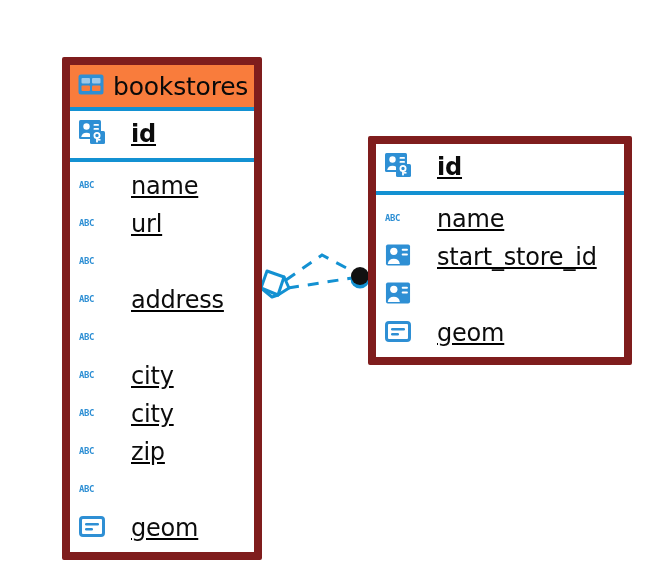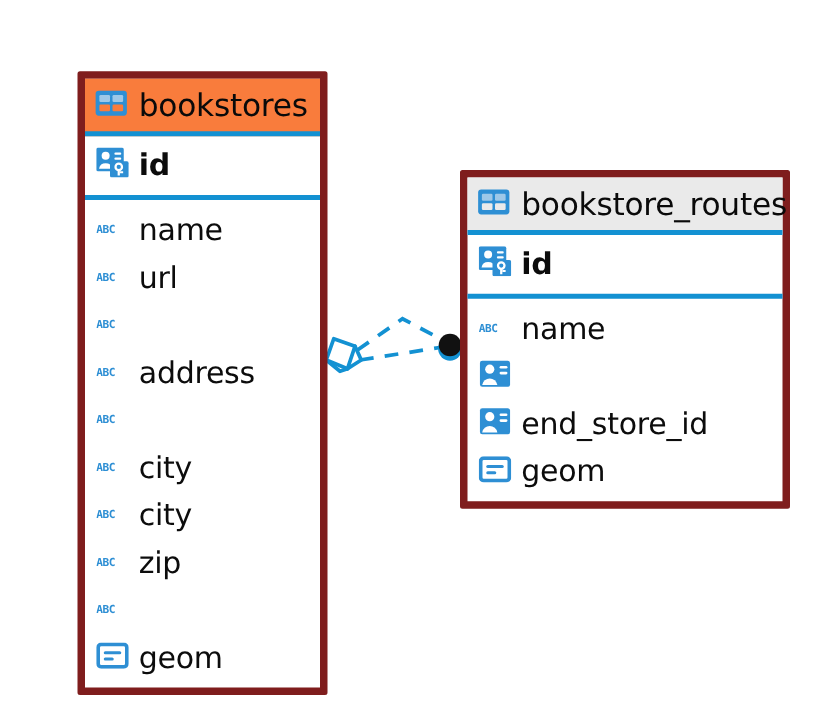--- a/index.html
+++ b/index.html
@@ -21,21 +21,21 @@
     inset: 0;
     width: 654px;
     height: 570px;
   }
 
   
   .entity {
     position: absolute;
     box-sizing: border-box;
     background: #ffffff;
-    border: 6px solid #7f1d1d;
+    border: 8px solid #7f1d1d;
     border-radius: 2px;
   }
 
   .entity-header {
     display: flex;
     align-items: center;
     box-sizing: border-box;
     height: 46px;
     padding: 0 8px;
     gap: 9px;
@@ -57,23 +57,24 @@
     border-bottom: 4px solid #1391D2;
     padding: 4px 0 5px 0;
   }
   .fields-section {
     padding: 5px 12px 5px 0;
   }
 
   .field {
     display: flex;
     align-items: center;
-    gap: 8px;
+    gap: 26px;
     padding: 0 9px;
     height: 38px;
+    text-decoration: underline;
   }
   .field-label {
     font-size: 24px;
     line-height: 24px;
     color: #0c0c0c;
     white-space: nowrap;
     letter-spacing: -0.2px;
   }
   .field-label.bold { font-weight: bold; }
 
@@ -238,32 +239,20 @@
           </svg>
         </span>
         <span class="field-label">geom</span>
       </div>
 
     </div>
   </div>
 
   <div class="entity" style="left:368px; top:136px; width:264px;">
 
-    <div class="entity-header grey">
-      <span class="icon">
-        <svg width="26" height="21" viewBox="0 0 26 21" xmlns="http://www.w3.org/2000/svg">
-          <rect x="0.5" y="0.5" width="25" height="20" rx="2.5" fill="#2E8FD4"></rect>
-          <rect x="3.5" y="4" width="8.5" height="5.5" rx="1" fill="#9DC8E8"></rect>
-          <rect x="14" y="4" width="8.5" height="5.5" rx="1" fill="#9DC8E8"></rect>
-          <rect x="3.5" y="11.5" width="8.5" height="5.5" rx="1" fill="#EAEAEA"></rect>
-          <rect x="14" y="11.5" width="8.5" height="5.5" rx="1" fill="#EAEAEA"></rect>
-        </svg>
-      </span>
-      <span class="entity-title">bookstore_routes</span>
-    </div>
 
     <div class="pk-section">
       <div class="field">
         <span class="icon">
           <svg width="26" height="24" viewBox="0 0 26 24" xmlns="http://www.w3.org/2000/svg">
             <rect x="0" y="0" width="22" height="19" rx="1.5" fill="#2E8FD4"></rect>
             <circle cx="7.5" cy="6.5" r="3.2" fill="#ffffff"></circle>
             <path d="M 2.2 17 a 5.4 5.4 0 0 1 10.6 0 Z" fill="#ffffff"></path>
             <rect x="14.5" y="4" width="5.5" height="1.8" rx="0.9" fill="#ffffff"></rect>
             <rect x="14.5" y="8" width="5.5" height="1.8" rx="0.9" fill="#ffffff"></rect>
@@ -291,33 +280,33 @@
       <div class="field">
         <span class="icon">
           <svg width="26" height="22" viewBox="0 0 24 21" xmlns="http://www.w3.org/2000/svg">
             <rect x="0.5" y="0.5" width="23" height="20" rx="1.8" fill="#2E8FD4"></rect>
             <circle cx="8" cy="7" r="3.5" fill="#ffffff"></circle>
             <path d="M 2.2 19 a 5.9 5.9 0 0 1 11.6 0 Z" fill="#ffffff"></path>
             <rect x="15.5" y="4.5" width="6" height="2" rx="1" fill="#ffffff"></rect>
             <rect x="15.5" y="9" width="6" height="2" rx="1" fill="#ffffff"></rect>
           </svg>
         </span>
+        <span class="field-label">start_store_id</span>
       </div>
 
       <div class="field">
         <span class="icon">
           <svg width="26" height="22" viewBox="0 0 24 21" xmlns="http://www.w3.org/2000/svg">
             <rect x="0.5" y="0.5" width="23" height="20" rx="1.8" fill="#2E8FD4"></rect>
             <circle cx="8" cy="7" r="3.5" fill="#ffffff"></circle>
             <path d="M 2.2 19 a 5.9 5.9 0 0 1 11.6 0 Z" fill="#ffffff"></path>
             <rect x="15.5" y="4.5" width="6" height="2" rx="1" fill="#ffffff"></rect>
             <rect x="15.5" y="9" width="6" height="2" rx="1" fill="#ffffff"></rect>
           </svg>
         </span>
-        <span class="field-label">end_store_id</span>
       </div>
 
       <div class="field">
         <span class="icon">
           <svg width="26" height="21" viewBox="0 0 26 21" xmlns="http://www.w3.org/2000/svg">
             <rect x="1.5" y="1.5" width="23" height="18" rx="2.5" fill="#ffffff" stroke="#2E8FD4" stroke-width="3"></rect>
             <rect x="6" y="7" width="14" height="2.4" rx="1.2" fill="#2E8FD4"></rect>
             <rect x="6" y="12" width="8" height="2.4" rx="1.2" fill="#2E8FD4"></rect>
           </svg>
         </span>

